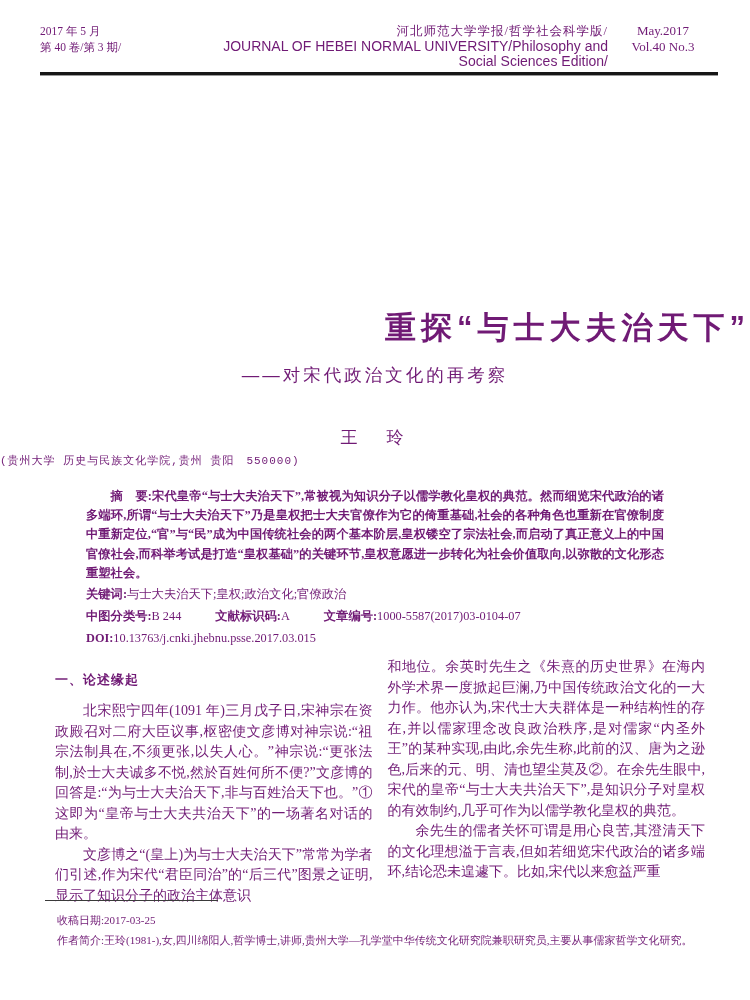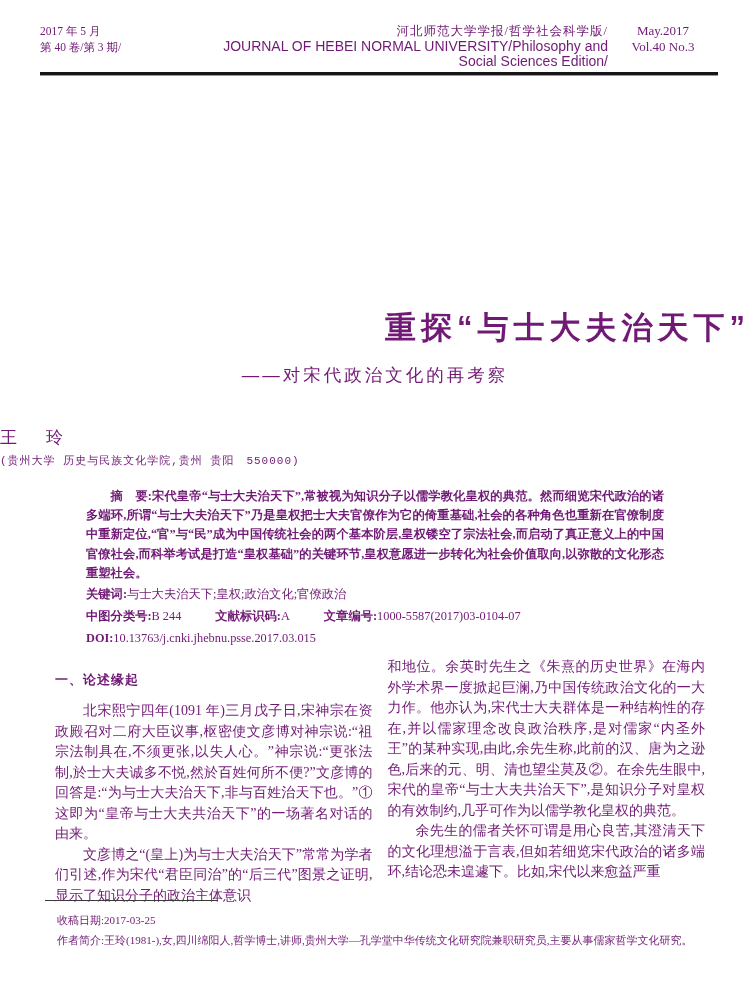--- a/index.html
+++ b/index.html
@@ -35,21 +35,21 @@
     line-height:40px;
     text-align:right;
   }
   .article-subtitle {
     margin-top:14px;
     font-family:"Liberation Sans", sans-serif;
     font-size:17.5px; font-weight:normal; letter-spacing:3px;
     line-height:26px;
   }
   .author-name {
-    margin-top:38px; 
+    margin-top:38px; text-align:center;
     font-size:17px; letter-spacing:6px; line-height:24px;
   }
   .author-affiliation {
     margin-top:4px; 
     font-size:11px; line-height:15px; letter-spacing:1px;font-family:Liberation Mono, monospace;
   }
   
   .meta-block { width:578px; margin:18px auto 0; }
   .abstract-text {
     font-size:12.3px; line-height:19.2px; font-weight:600;

